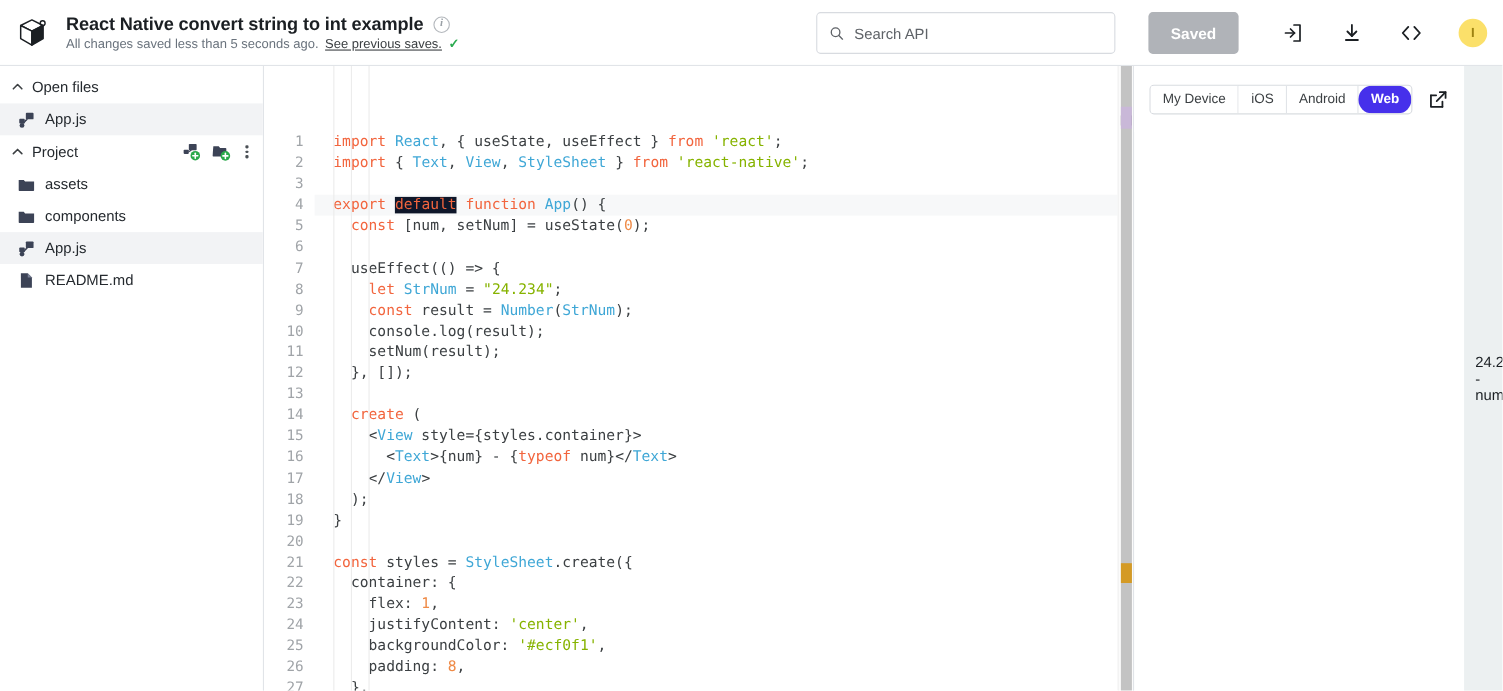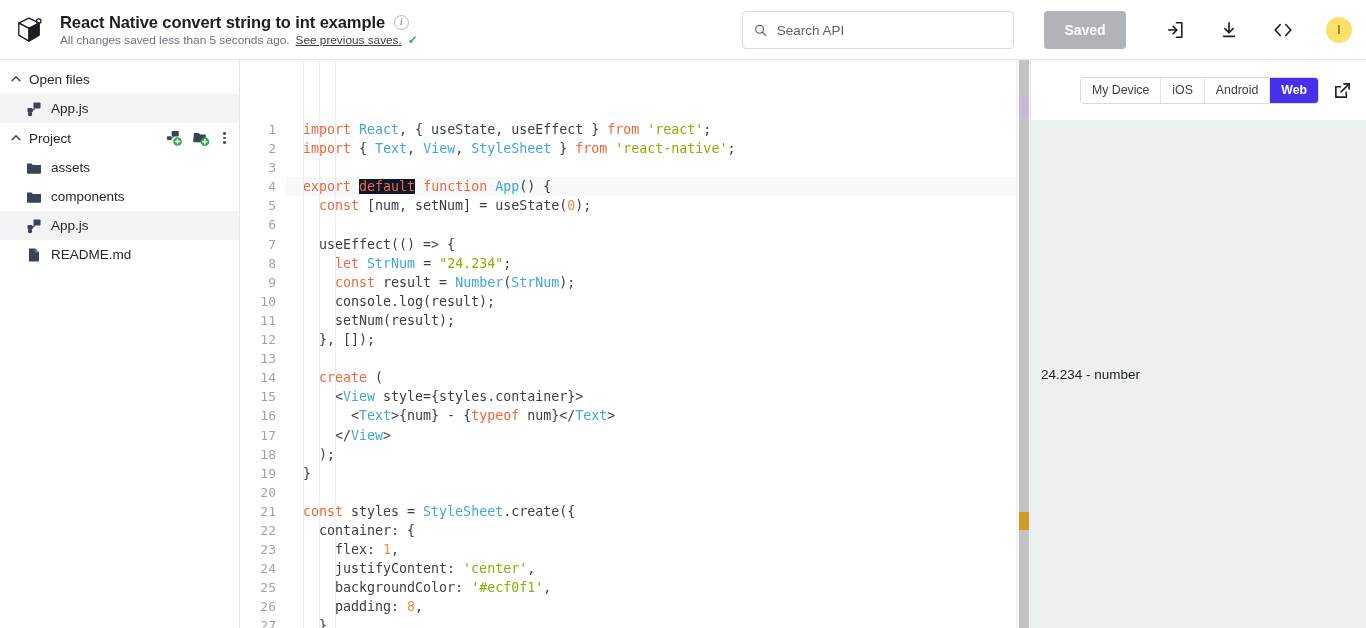--- a/index.html
+++ b/index.html
@@ -91,21 +91,21 @@
   .section-label { font-size: 13.5px; color: #24292e; }
   .section-actions {
     position: absolute; right: 10px; top: 0; height: 30px;
     display: flex; align-items: center; gap: 10px;
   }
   .dots-v { display: flex; flex-direction: column; gap: 2.2px; align-items: center; cursor: pointer; padding: 2px 3px; }
   .dots-v i { width: 2.6px; height: 2.6px; border-radius: 50%; background: #4b5056; display: block; }
 
   .file-row {
     height: 29px; display: flex; align-items: center; gap: 9px;
-    padding-left: 26px; cursor: pointer; font-size: 13.5px; color: #24292e;
+    padding-left: 16px; cursor: pointer; font-size: 13.5px; color: #24292e;
   }
   .file-row.selected { background: #f2f3f5; }
   .file-row .ficon { width: 16px; height: 16px; flex: 0 0 16px; display: block; }
 
   
   .editor-wrap {
     flex: 1; min-width: 0; position: relative; background: #fff; overflow: hidden;
     display: flex;
   }
   .code-area {
@@ -145,37 +145,37 @@
   }
   .scroll-thumb {
     position: absolute; left: 2px; width: 10px; background: #4d4d4d; border-radius: 0;
   }
   .marker { position: absolute; left: 2px; width: 10px; }
 
   
   .preview {
     width: 336px; min-width: 336px; height: 100%;
     border-left: 1px solid #e1e4e8;
-    display: flex; flex-direction: column; background: #fff;
+    display: flex; flex-direction: row; background: #fff;
   }
   .preview-bar {
     height: 60px; min-height: 60px; display: flex; align-items: center;
     justify-content: flex-end; gap: 14px; padding: 0 14px;
     background: #fff;
   }
   .seg {
     display: flex; border: 1px solid #d8dbe0; border-radius: 4px; overflow: hidden; height: 27px;
   }
   .seg button {
     border: none; background: #fff; font-family: "Liberation Sans", sans-serif;
     font-size: 12.3px; color: #3c4043; padding: 0 11px; cursor: pointer;
     border-right: 1px solid #e1e4e8; height: 100%;
   }
   .seg button:last-child { border-right: none; }
-  .seg button.active { background: #4630eb; color: #fff; font-weight: bold; }
+  .seg button.active { background: #4630eb; color: #fff; font-weight: bold; border-radius: 12px; }
   .preview-stage {
     flex: 1; background: #ecf0f1; position: relative; overflow: hidden;
     display: flex; align-items: center; justify-content: flex-start;
   }
   .preview-text {
     font-family: "Liberation Sans", sans-serif; font-size: 13.5px; color: #1b1f23;
     padding-left: 10px;
   }
 </style>
 </head>

